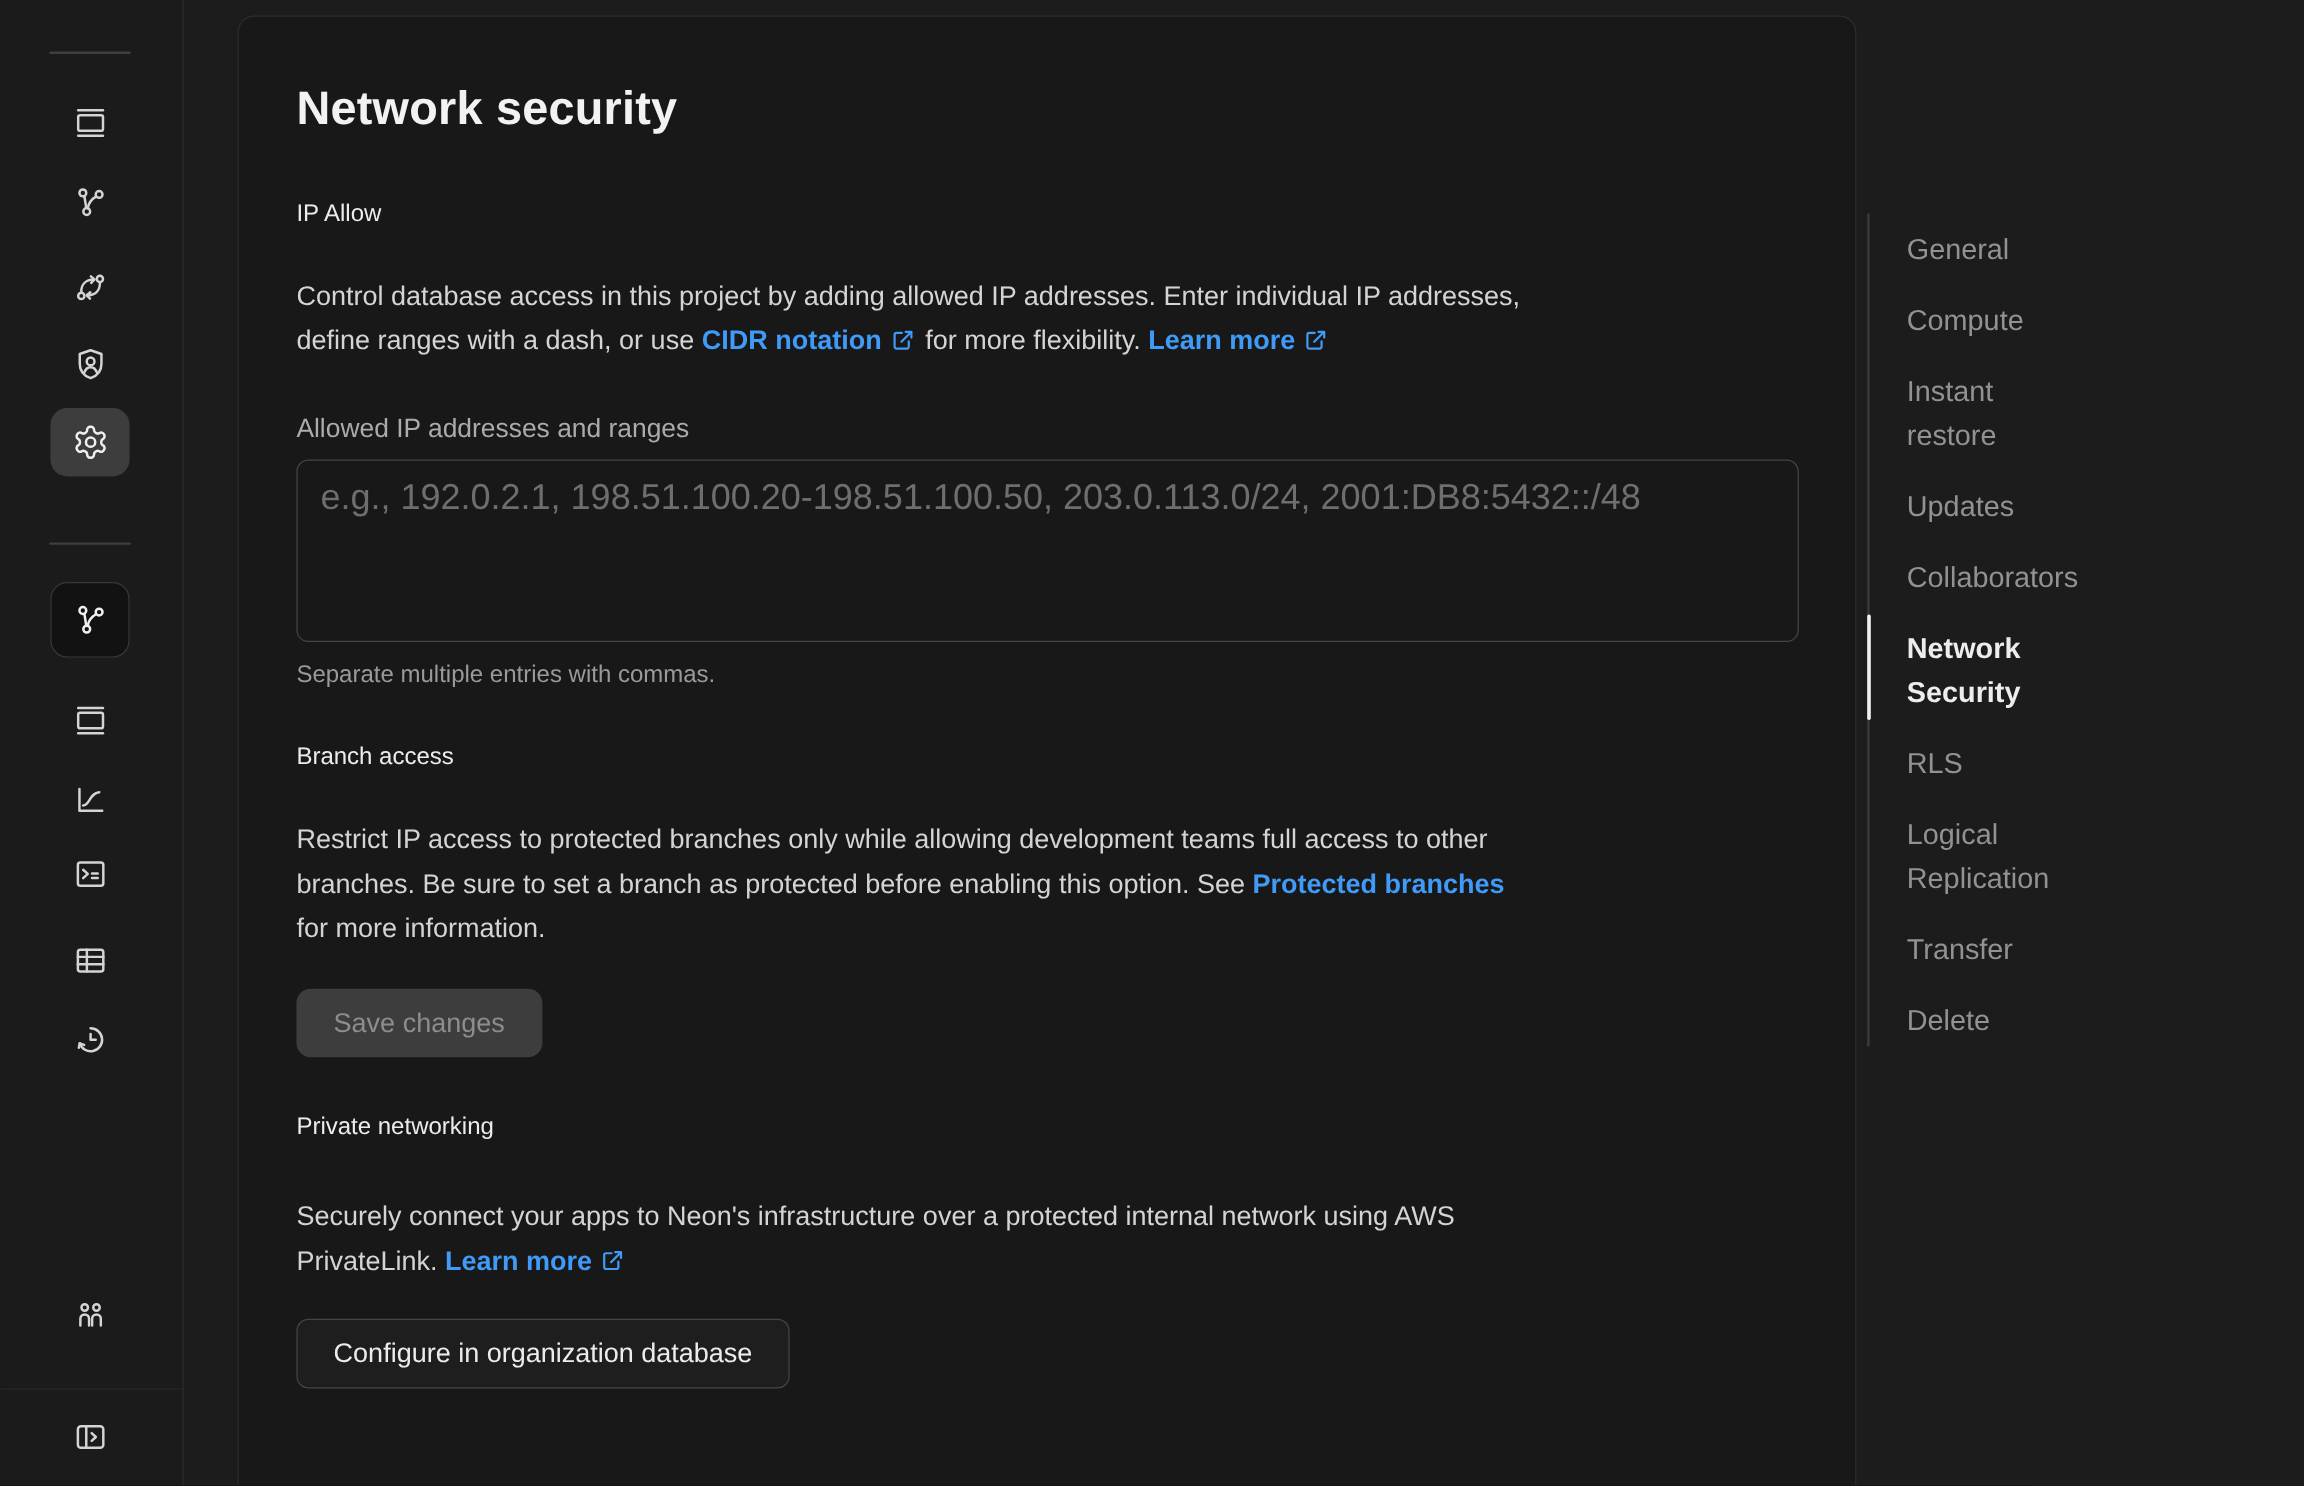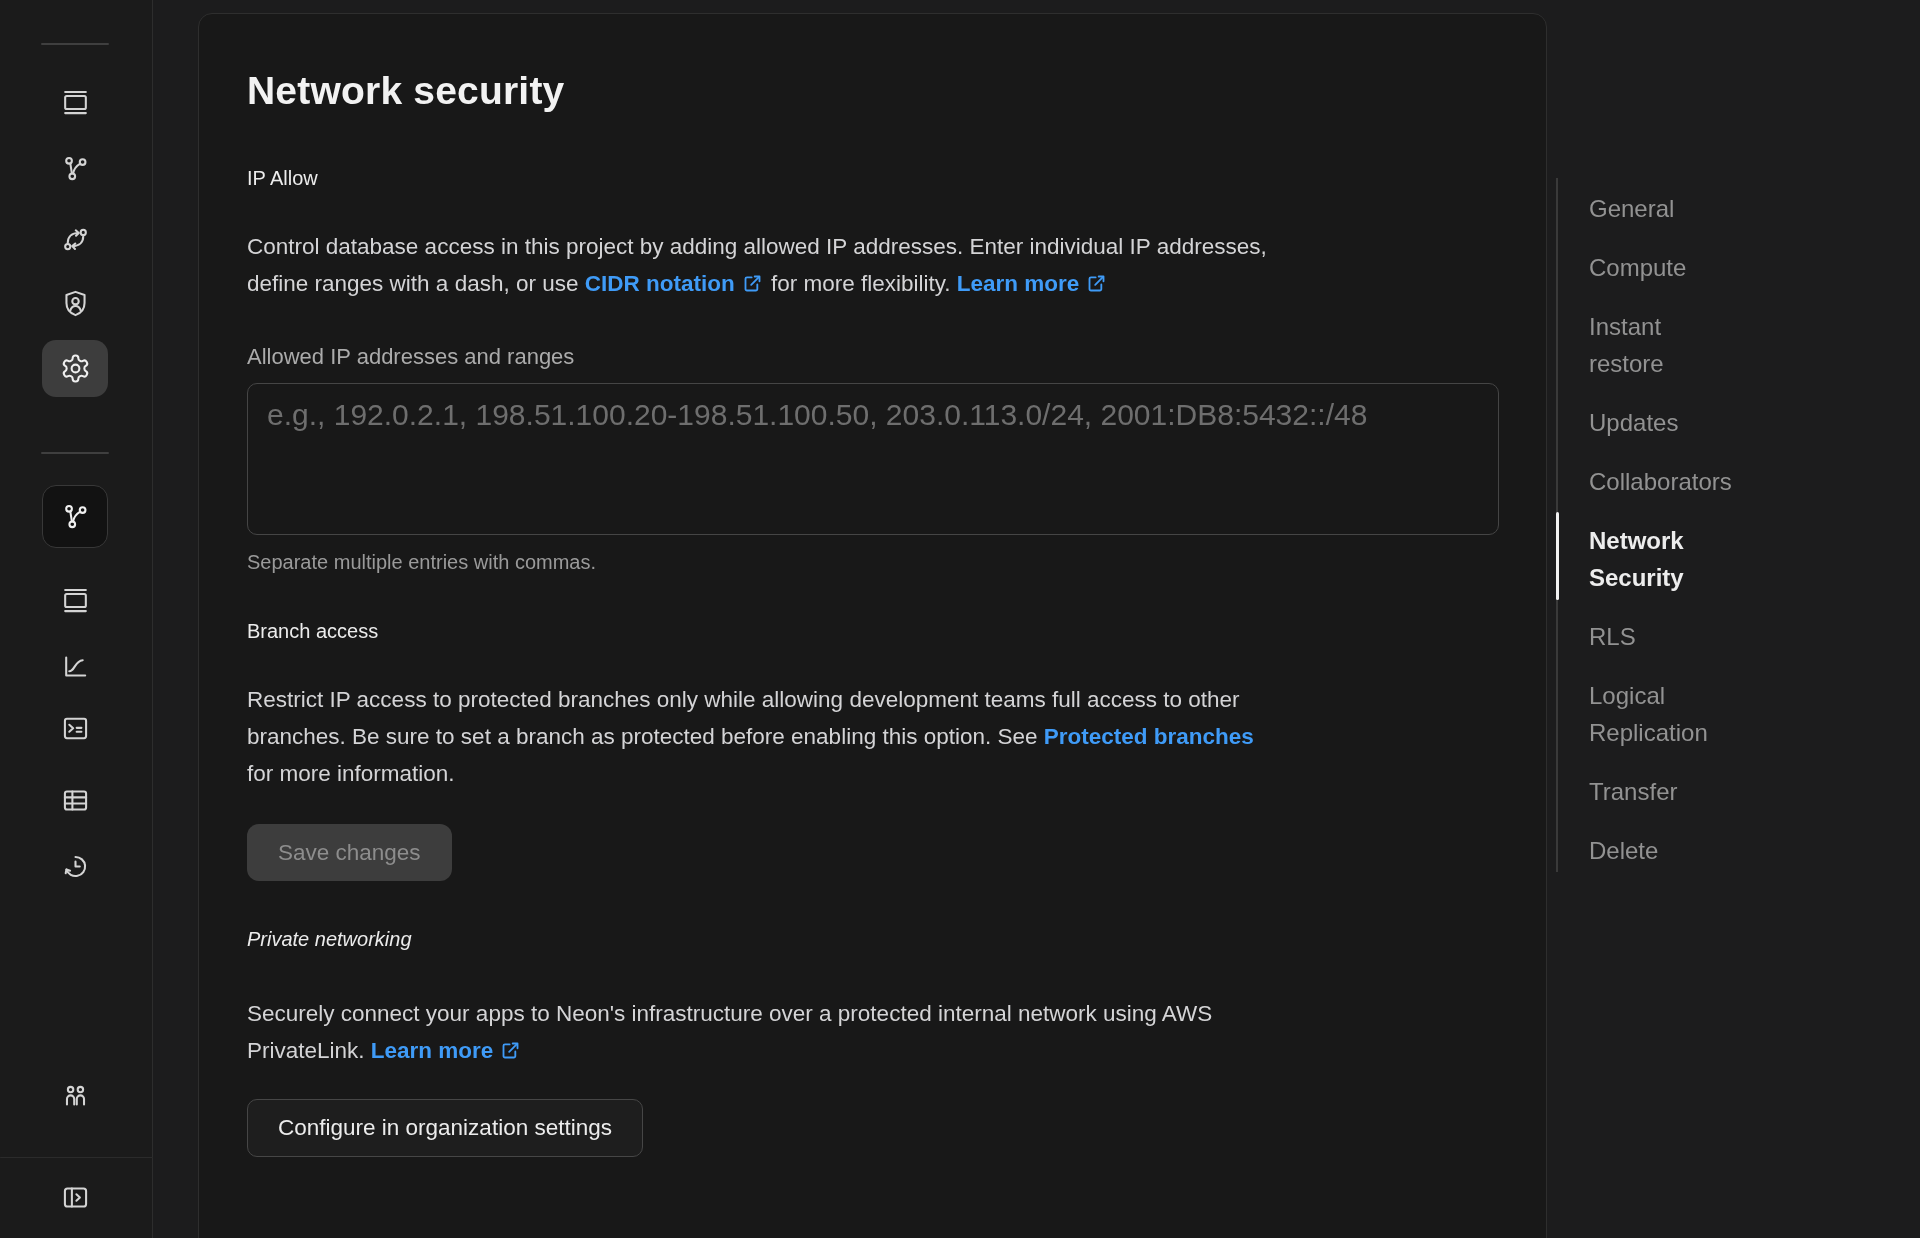--- a/index.html
+++ b/index.html
@@ -31,21 +31,21 @@
 
   
   .card {
     position:absolute; left:198px; top:13px; width:1349px; height:1290px;
     background:#181818; border:1px solid #2e2e2e; border-radius:14px;
     padding:54px 48px 0 48px;
   }
   .page-title { margin:0; font-size:39px; line-height:46px; font-weight:700; color:#f2f2f2; letter-spacing:.2px; }
   .section-h { margin:46px 0 0 0; font-size:20px; line-height:36px; font-weight:500; color:#ececec; }
   .section-h.mt36 { margin-top:36px; }
-  .section-h.mt40 { margin-top:40px;font-style:italic; }
+  .section-h.mt40 { margin-top:40px; }
   .para { margin:32px 0 0 0; font-size:22.5px; line-height:37px; color:#d4d4d6; max-width:1252px; }
   .para.mt38 { margin-top:38px; }
   .wrap { white-space:pre-line; }
   .link { color:#3f9bf7; font-weight:600; text-decoration:none; cursor:pointer; }
   .ext { width:21px; height:21px; stroke:#3f9bf7; fill:none; stroke-width:2.1; stroke-linecap:round; stroke-linejoin:round; vertical-align:-3px; margin:0 2px 0 7px; }
 
   .field-label { margin-top:36px; font-size:22px; line-height:37px; color:#ababab; }
   .ip-input {
     display:block; margin-top:8px; width:1252px; height:152px; resize:none;
     background:transparent; border:1px solid #454545; border-radius:10px;
@@ -239,21 +239,21 @@
     <h2 class="section-h mt40">Private networking</h2>
     <p class="para mt38">
       <span class="wrap">Securely connect your apps to Neon's infrastructure over a protected internal network using AWS
 PrivateLink. </span><a class="link">Learn more</a><svg class="ext" viewBox="0 0 24 24">
           <path d="M14.5 4 H20 V9.5"></path>
           <path d="M10.5 13.5 L19.5 4.5"></path>
           <path d="M17.5 13 V18.3 a1.7 1.7 0 0 1 -1.7 1.7 H5.7 A1.7 1.7 0 0 1 4 18.3 V6.7 A1.7 1.7 0 0 1 5.7 5 H11"></path>
         </svg>
     </p>
 
-    <button class="btn btn-configure">Configure in organization settings</button>
+    <button class="btn btn-configure">Configure in organization database</button>
   </main>
 
   <nav class="toc">
     <div class="toc-rule"></div>
     <div class="toc-active-bar"></div>
     <div class="toc-list">
       <div class="toc-item">General</div>
       <div class="toc-item">Compute</div>
       <div class="toc-item">Instant
 restore</div>

